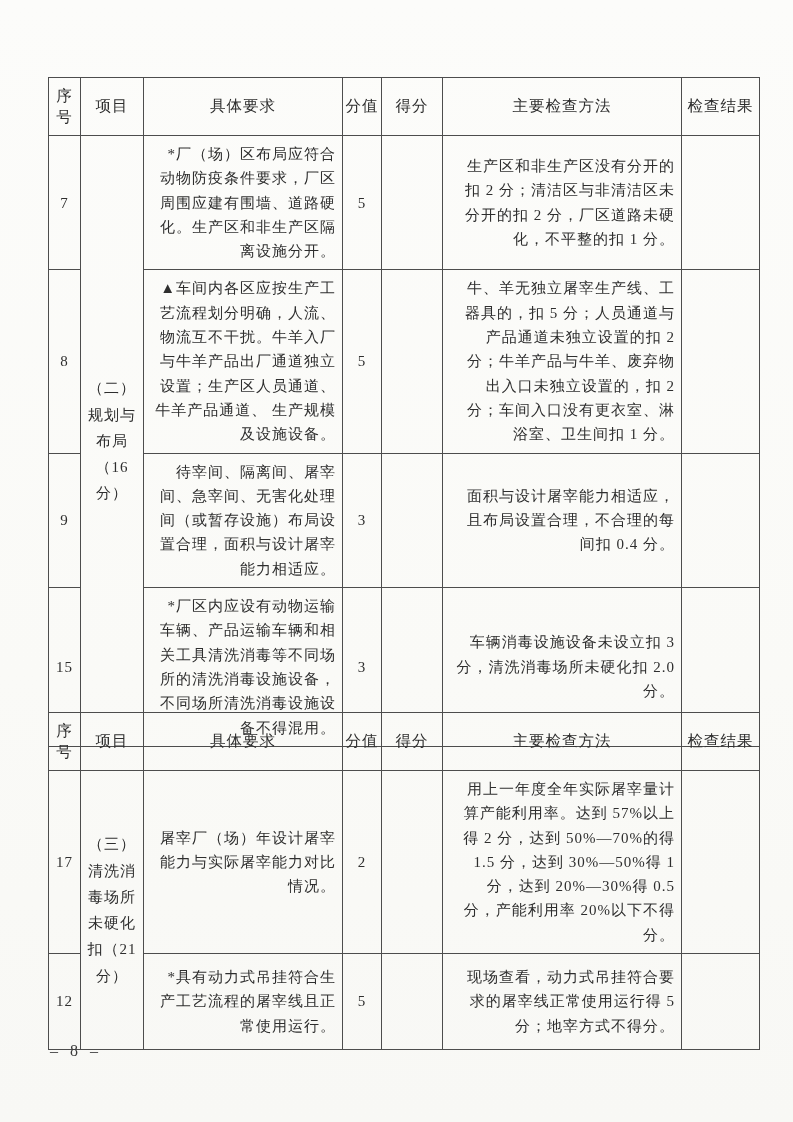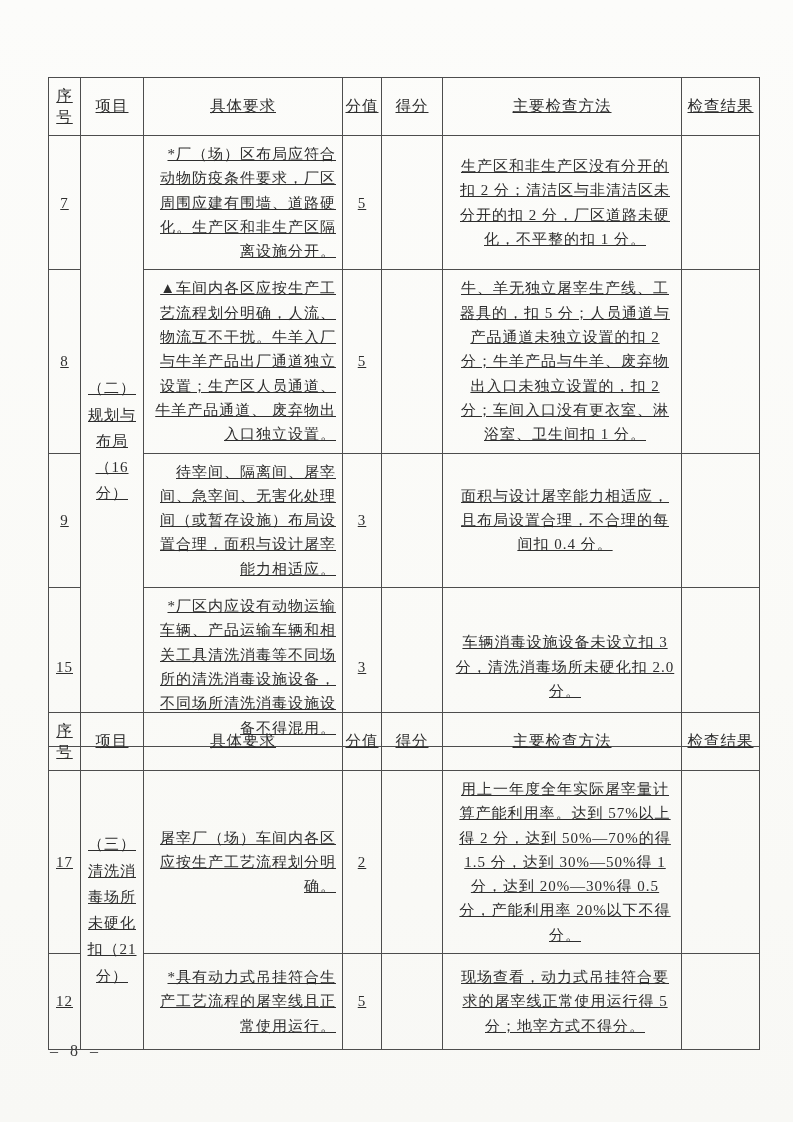--- a/index.html
+++ b/index.html
@@ -14,21 +14,20 @@
   .page{
     position:absolute;inset:0;
     background:linear-gradient(180deg,#fcfcfa 0%,#fafaf7 60%,#f8f8f5 100%);
   }
   .doc-table{
     border-collapse:collapse;
     table-layout:fixed;
     position:absolute;
     left:48px;
     width:711px;
-    text-decoration:underline;
   }
   .t1{top:77px;}
   .t2{top:712px;}
   .doc-table td{
     border:1px solid #4d4d4d;
     vertical-align:middle;
     font-size:15px;
     letter-spacing:1px;
     line-height:1.62;
     padding:4px 8px;
@@ -40,21 +39,21 @@
     font-weight:400;
     font-size:15.5px;
     padding:2px 2px;
     line-height:1.35;
   }
   td.c-no{text-align:center;padding:2px 1px;}
   td.c-item{text-align:center;padding:2px 3px;line-height:1.75;}
   td.c-req{text-align:right;padding:6px 6px 6px 11px;}
   td.c-score{text-align:center;padding:2px 1px;}
   td.c-earned{padding:2px 2px;}
-  td.c-method{text-align:center;padding:6px 6px 6px 12px;}
+  td.c-method{text-align:right;padding:6px 6px 6px 12px;}
   td.c-result{padding:2px 2px;}
   .pageno{
     position:absolute;
     left:50px;top:1042px;
     font-size:16px;
     letter-spacing:4px;
     color:#3a3a3a;
   }
 </style>
 </head>
@@ -86,21 +85,21 @@
       <td style="height:133px" class="c-no">7</td>
       <td class="c-item" rowspan="4">（二）规划与布局（16分）</td>
       <td class="c-req">*厂（场）区布局应符合动物防疫条件要求，厂区周围应建有围墙、道路硬化。生产区和非生产区隔离设施分开。</td>
       <td class="c-score">5</td>
       <td class="c-earned"></td>
       <td class="c-method">生产区和非生产区没有分开的扣 2 分；清洁区与非清洁区未分开的扣 2 分，厂区道路未硬化，不平整的扣 1 分。</td>
       <td class="c-result"></td>
     </tr>
     <tr>
       <td style="height:169px" class="c-no">8</td>
-      <td class="c-req">▲车间内各区应按生产工艺流程划分明确，人流、物流互不干扰。牛羊入厂与牛羊产品出厂通道独立设置；生产区人员通道、牛羊产品通道、 废弃物出入口独立设置。</td>
+      <td class="c-req">▲车间内各区应按生产工艺流程划分明确，人流、物流互不干扰。牛羊入厂与牛羊产品出厂通道独立设置；生产区人员通道、牛羊产品通道、 生产规模及设施设备。</td>
       <td class="c-score">5</td>
       <td class="c-earned"></td>
       <td class="c-method">牛、羊无独立屠宰生产线、工器具的，扣 5 分；人员通道与产品通道未独立设置的扣 2 分；牛羊产品与牛羊、废弃物出入口未独立设置的，扣 2 分；车间入口没有更衣室、淋浴室、卫生间扣 1 分。</td>
       <td class="c-result"></td>
     </tr>
     <tr>
       <td style="height:131px" class="c-no">9</td>
       <td class="c-req">待宰间、隔离间、屠宰间、急宰间、无害化处理间（或暂存设施）布局设置合理，面积与设计屠宰能力相适应。</td>
       <td class="c-score">3</td>
       <td class="c-earned"></td>
@@ -134,21 +133,21 @@
       <td>项目</td>
       <td>具体要求</td>
       <td>分值</td>
       <td>得分</td>
       <td>主要检查方法</td>
       <td>检查结果</td>
     </tr>
     <tr>
       <td style="height:152px" class="c-no">17</td>
       <td class="c-item" rowspan="2">（三）清洗消毒场所未硬化扣（21分）</td>
-      <td class="c-req">屠宰厂（场）车间内各区应按生产工艺流程划分明确。</td>
+      <td class="c-req">屠宰厂（场）年设计屠宰能力与实际屠宰能力对比情况。</td>
       <td class="c-score">2</td>
       <td class="c-earned"></td>
       <td class="c-method">用上一年度全年实际屠宰量计算产能利用率。达到 57%以上得 2 分，达到 50%—70%的得 1.5 分，达到 30%—50%得 1 分，达到 20%—30%得 0.5 分，产能利用率 20%以下不得分。</td>
       <td class="c-result"></td>
     </tr>
     <tr>
       <td style="height:96px" class="c-no">12</td>
       <td class="c-req">*具有动力式吊挂符合生产工艺流程的屠宰线且正常使用运行。</td>
       <td class="c-score">5</td>
       <td class="c-earned"></td>

